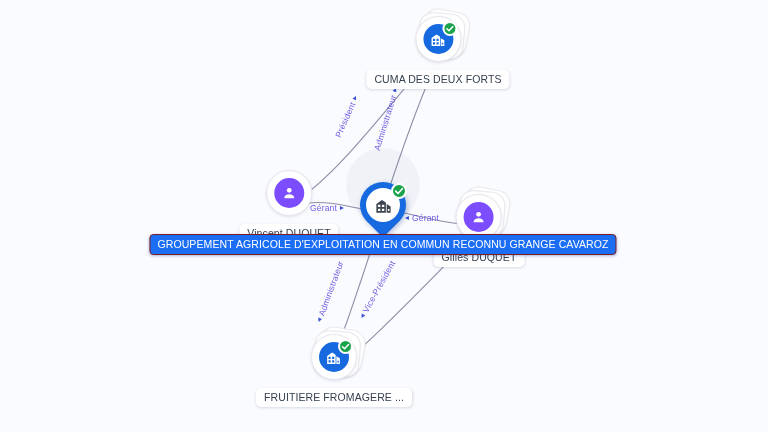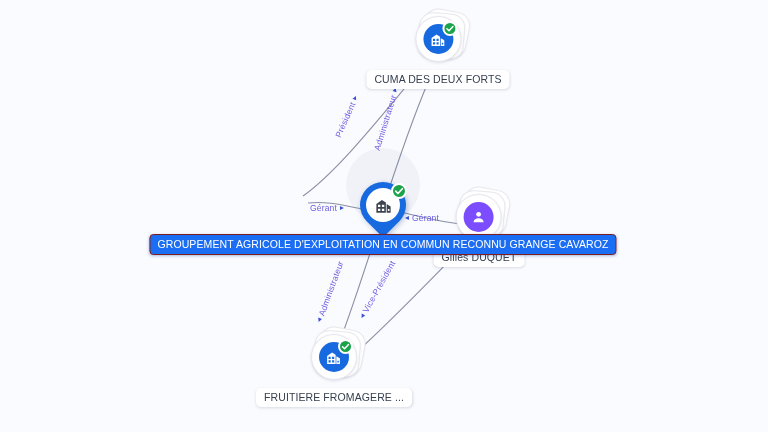--- a/index.html
+++ b/index.html
@@ -263,20 +263,33 @@
           <div class="verified">
             <svg width="9" height="9" viewBox="0 0 24 24" fill="none" stroke="#ffffff" stroke-width="4" stroke-linecap="round" stroke-linejoin="round">
               <path d="M4 12.5l5.5 5.5L20 6.5"></path>
             </svg>
           </div>
         </div>
       </div>
       <div class="node-label">CUMA DES DEUX FORTS</div>
     </div>
 
+    <div class="node" id="node-vincent" style="left:289px; top:204px;">
+      <div class="node-art">
+        <div class="disc">
+          <div class="inner-badge person">
+            <svg width="16" height="16" viewBox="0 0 24 24" fill="#ffffff">
+              <circle cx="12" cy="8" r="3.6"></circle>
+              <path d="M4.5 20c0-4.1 3.4-6.2 7.5-6.2s7.5 2.1 7.5 6.2z"></path>
+            </svg>
+          </div>
+        </div>
+      </div>
+      <div class="node-label">Vincent DUQUET</div>
+    </div>
 
     <div class="node" id="node-gilles" style="left:479px; top:228px;justify-content:flex-end;">
       <div class="node-art">
         <div class="stack-card c1"></div>
         <div class="stack-card c2"></div>
         <div class="disc">
           <div class="inner-badge person">
             <svg width="16" height="16" viewBox="0 0 24 24" fill="#ffffff">
               <circle cx="12" cy="8" r="3.6"></circle>
               <path d="M4.5 20c0-4.1 3.4-6.2 7.5-6.2s7.5 2.1 7.5 6.2z"></path>

